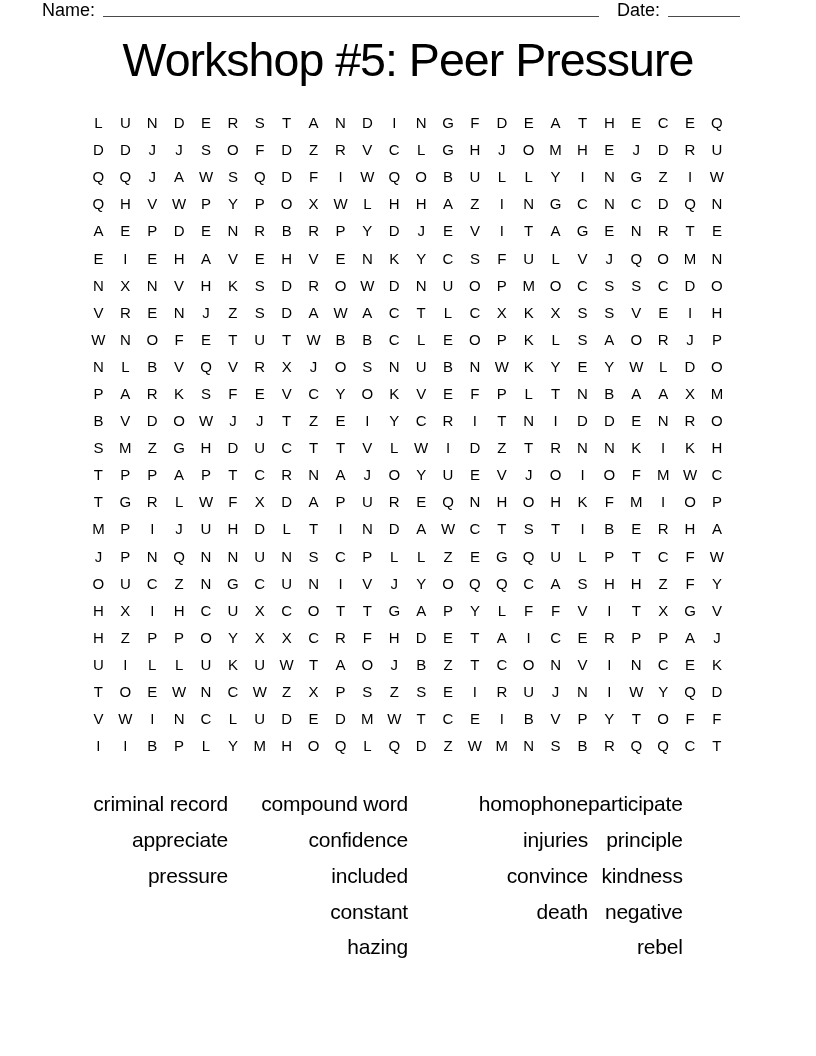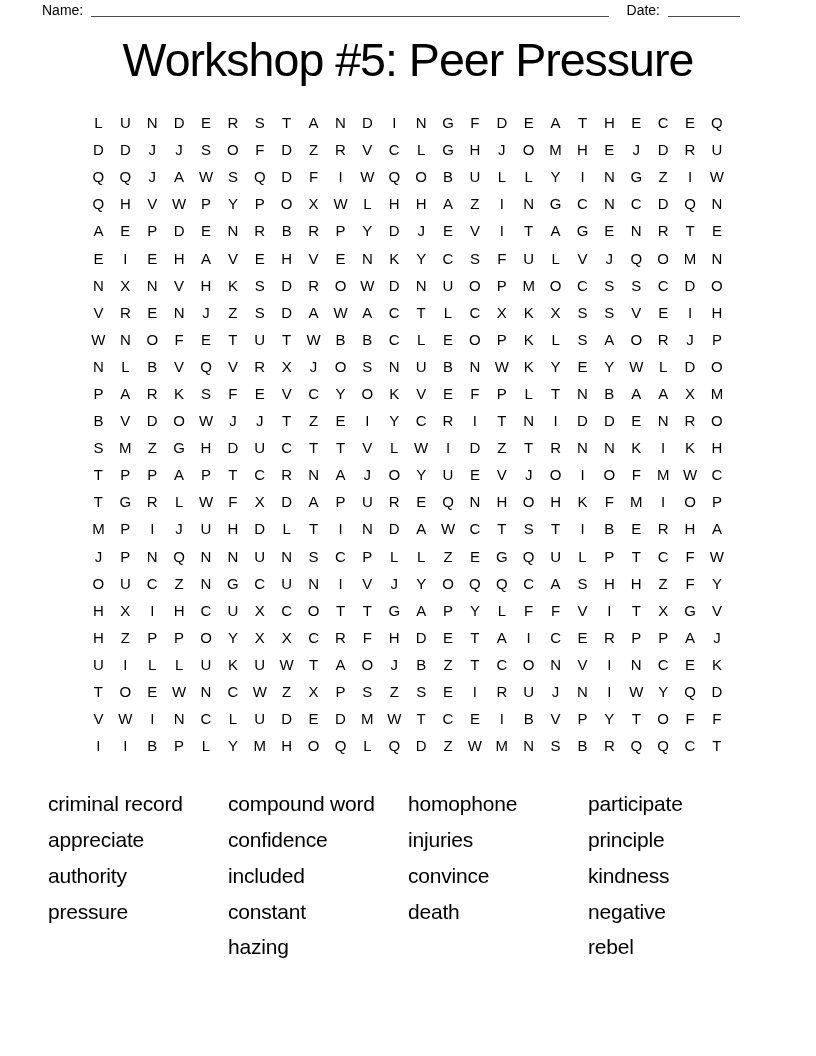--- a/index.html
+++ b/index.html
@@ -16,21 +16,21 @@
     position: relative;
     overflow: hidden;
   }
 
   
   .header-row {
     display: flex;
     align-items: flex-end;
     padding: 3px 76px 0 42px;
     height: 17px;
-    font-size: 14px;
+    font-size: 18px;
   }
   .field-label { white-space: nowrap; line-height: 14px; }
   .name-line {
     flex: 1;
     border-bottom: 1px solid #4a4a4a;
     height: 13px;
     margin: 0 18px 0 8px;
   }
   .date-line {
     width: 72px;
@@ -70,21 +70,21 @@
     letter-spacing: 0;
   }
 
   
   .word-list {
     display: flex;
     padding-left: 48px;
     padding-right: 30px;
     margin-top: 27px;
   }
-  .word-col { width: 180px; }
+  .word-col { width: 180px; text-align: right; }
   .word-col:last-child { width: auto; }
   .word-item {
     font-size: 21px;
     line-height: 35.8px;
     letter-spacing: -0.2px;
     white-space: nowrap;
   }
 </style>
 </head>
 <body>
@@ -724,21 +724,20 @@
         <div class="grid-cell">Q</div>
         <div class="grid-cell">C</div>
         <div class="grid-cell">T</div>
       </div>
     </div>
 
   <div class="word-list">
       <div class="word-col">
         <div class="word-item">criminal record</div>
         <div class="word-item">appreciate</div>
-        <div class="word-item">authority</div>
         <div class="word-item">pressure</div>
       </div>
       <div class="word-col">
         <div class="word-item">compound word</div>
         <div class="word-item">confidence</div>
         <div class="word-item">included</div>
         <div class="word-item">constant</div>
         <div class="word-item">hazing</div>
       </div>
       <div class="word-col">

